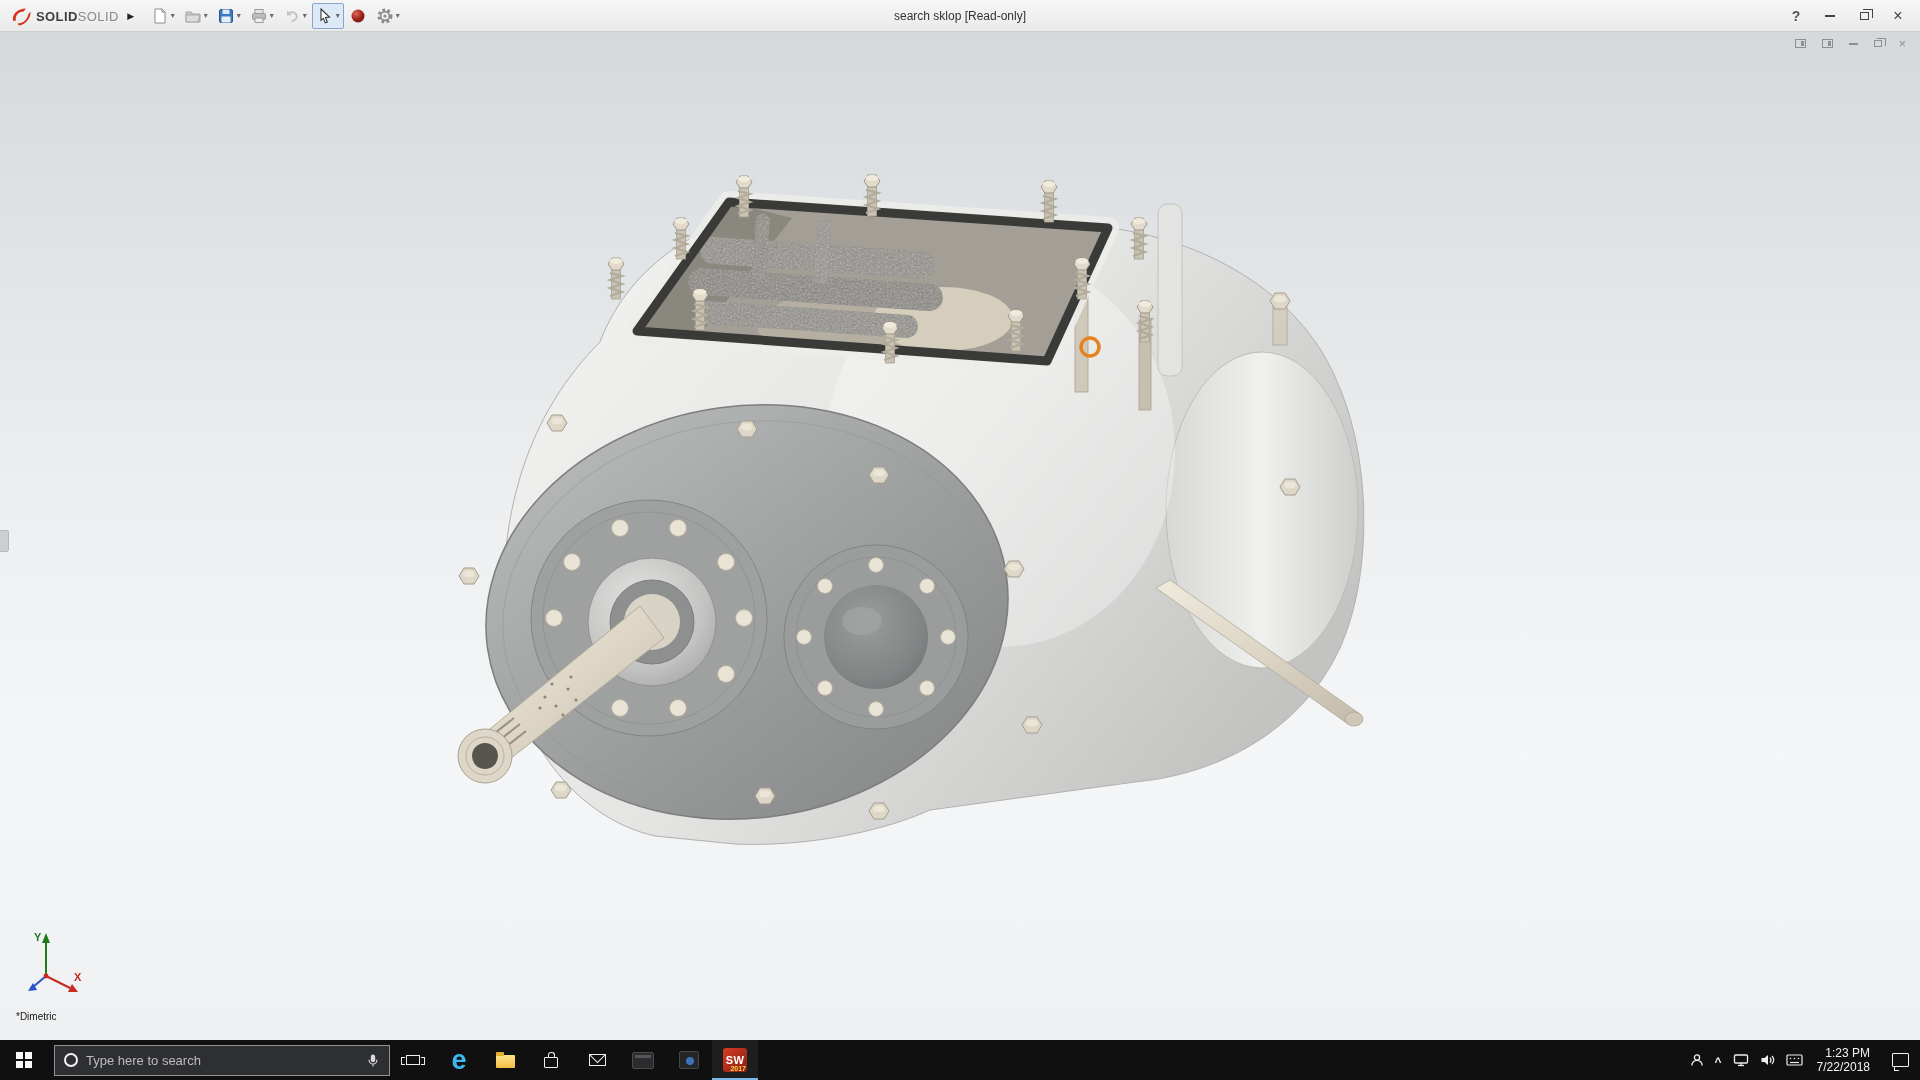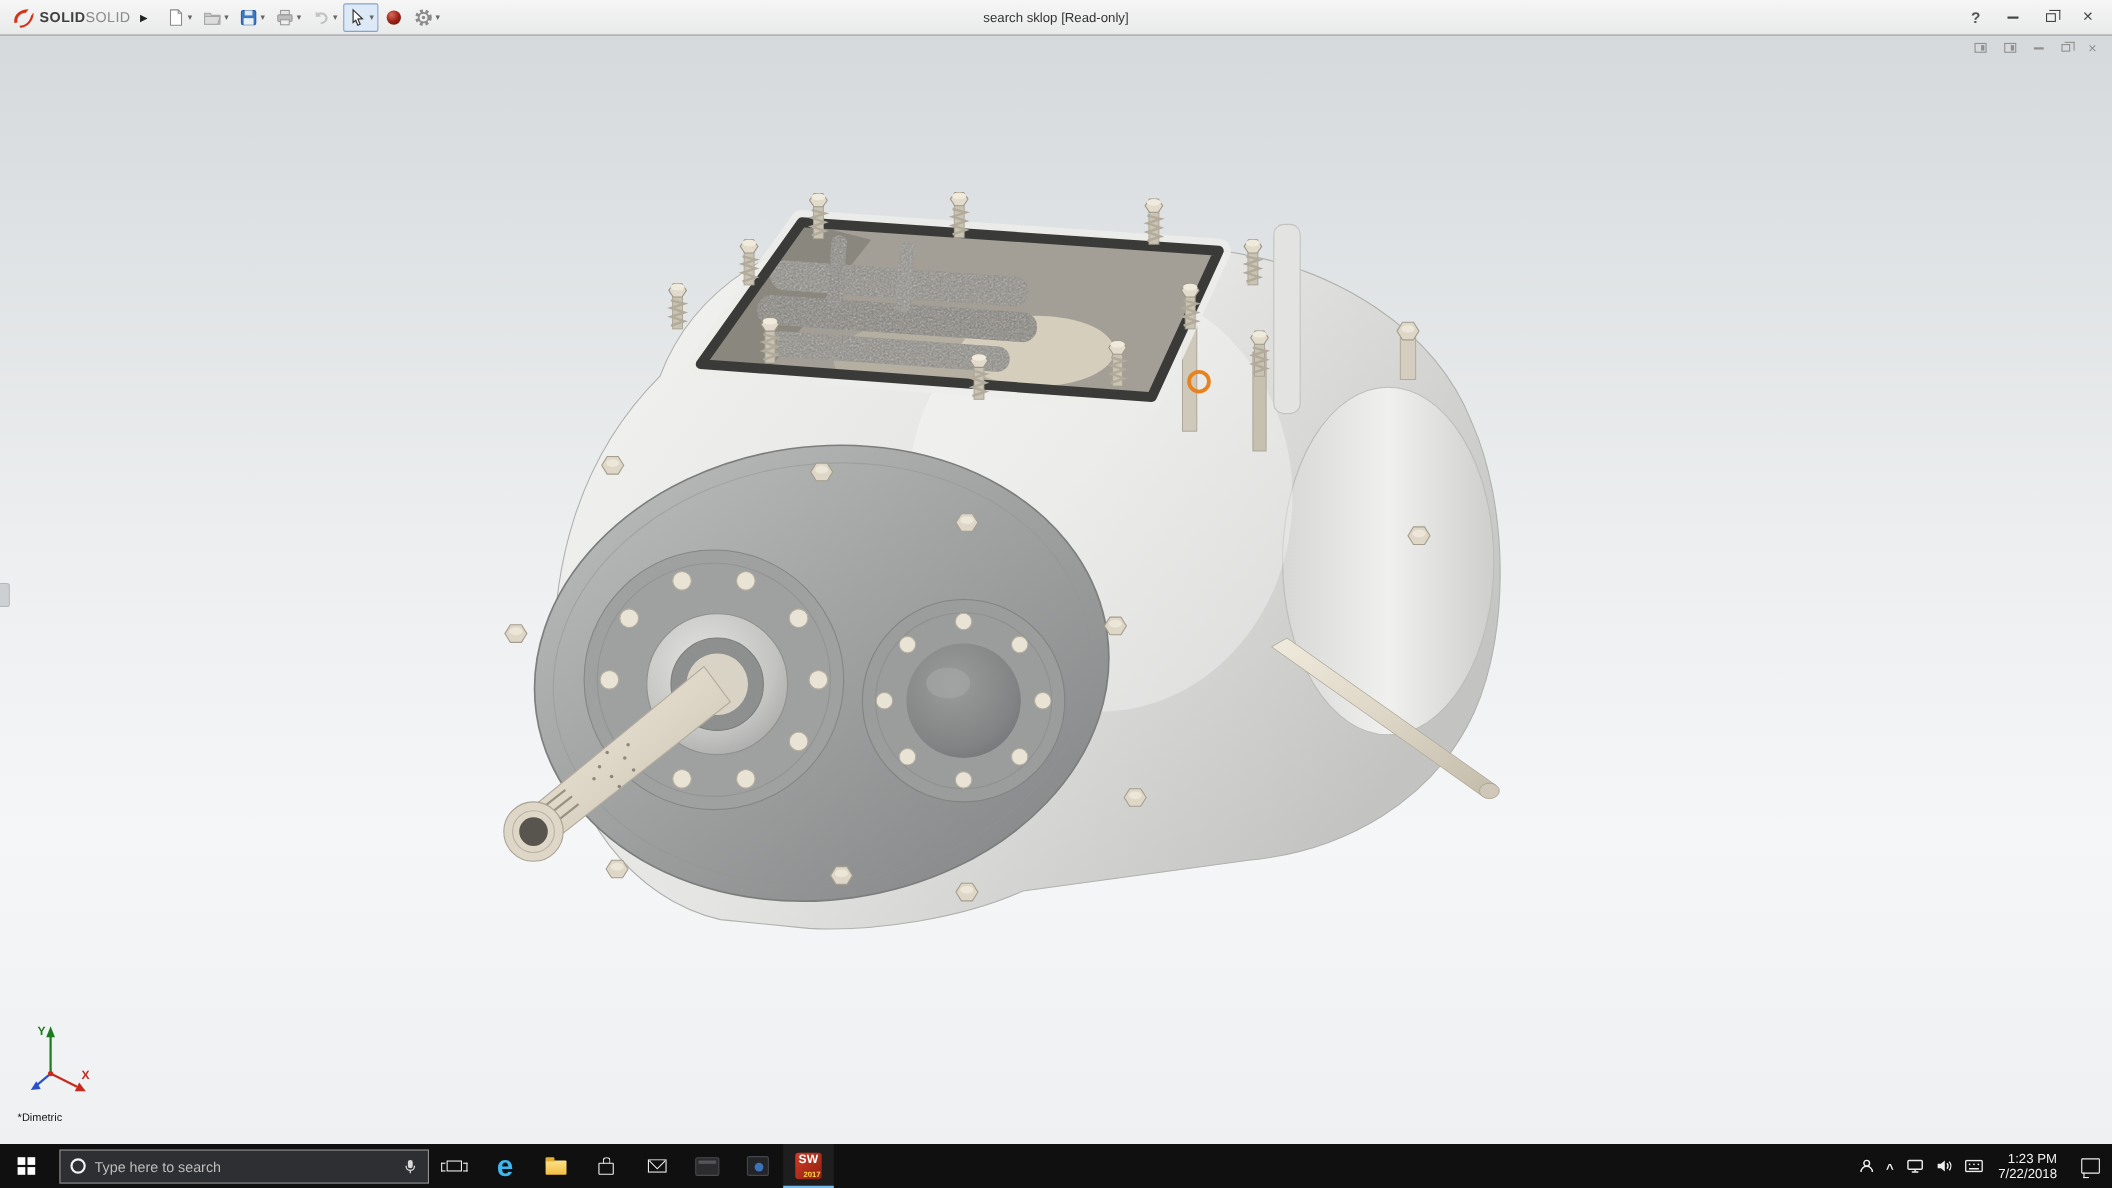--- a/index.html
+++ b/index.html
@@ -60,21 +60,21 @@
   .folder-icon{position:relative;width:19px;height:13px;background:linear-gradient(180deg,#fce288,#f3bd44);border-radius:1px;margin-top:3px}
   .folder-icon::before{content:"";position:absolute;top:-3px;left:0;width:8px;height:4px;background:#e3ae35;border-radius:1px 1px 0 0}
   .bag-icon{position:relative;width:14px;height:11px;border:1.5px solid #f0f0f0;border-radius:1px;margin-top:5px}
   .bag-icon::before{content:"";position:absolute;top:-6px;left:3px;width:5px;height:5px;border:1.5px solid #f0f0f0;border-bottom:none;border-radius:3px 3px 0 0}
   .mail-icon{position:relative;width:17px;height:12px;border:1.5px solid #ededed;overflow:hidden}
   .mail-icon::after{content:"";position:absolute;left:2px;top:-5px;width:9px;height:9px;border:1.5px solid #ededed;transform:rotate(45deg);background:#101010}
   .appdark-1{width:22px;height:17px;background:#2c2c2e;border:1px solid #4a4a4c;border-radius:2px;position:relative}
   .appdark-1::before{content:"";position:absolute;top:2px;left:2px;right:2px;height:3px;background:#55565a}
   .appdark-2{width:20px;height:18px;background:#242529;border:1px solid #45464a;border-radius:2px;position:relative}
   .appdark-2::before{content:"";position:absolute;top:5px;left:6px;width:8px;height:8px;border-radius:50%;background:#3c72b8}
-  .sw-app{position:relative;width:24px;height:24px;background:linear-gradient(135deg,#d23c25,#8e1f12);border-radius:3px;display:flex;justify-content:center}
+  .sw-app{position:relative;width:24px;height:24px;background:linear-gradient(135deg,#d23c25,#8e1f12);border-radius:3px;display:flex;align-items:center;justify-content:center}
   .sw-app b{color:#fff;font-size:11px;letter-spacing:.3px}
   .sw-app i{position:absolute;right:1px;bottom:0;font-style:normal;font-size:7px;color:#ffd94d;font-weight:bold}
   .tb-spacer{flex:1}
   .tray{display:flex;align-items:center;gap:11px;color:#ededed;margin-right:4px}
   .tray-chev{font-size:12px;font-weight:bold;transform:translateY(2px)}
   .clock{color:#f2f2f2;font-size:12px;line-height:14px;text-align:right;padding:0 10px}
   .ac-btn{width:40px;height:40px;border:none;background:transparent;display:flex;align-items:center;justify-content:center}
   .ac-icon{position:relative;width:17px;height:14px;border:1.5px solid #f0f0f0;border-radius:1px}
   .ac-icon::after{content:"";position:absolute;left:1px;bottom:-5px;width:4px;height:4px;border-left:1.5px solid #f0f0f0;border-bottom:1.5px solid #f0f0f0}
 </style>

